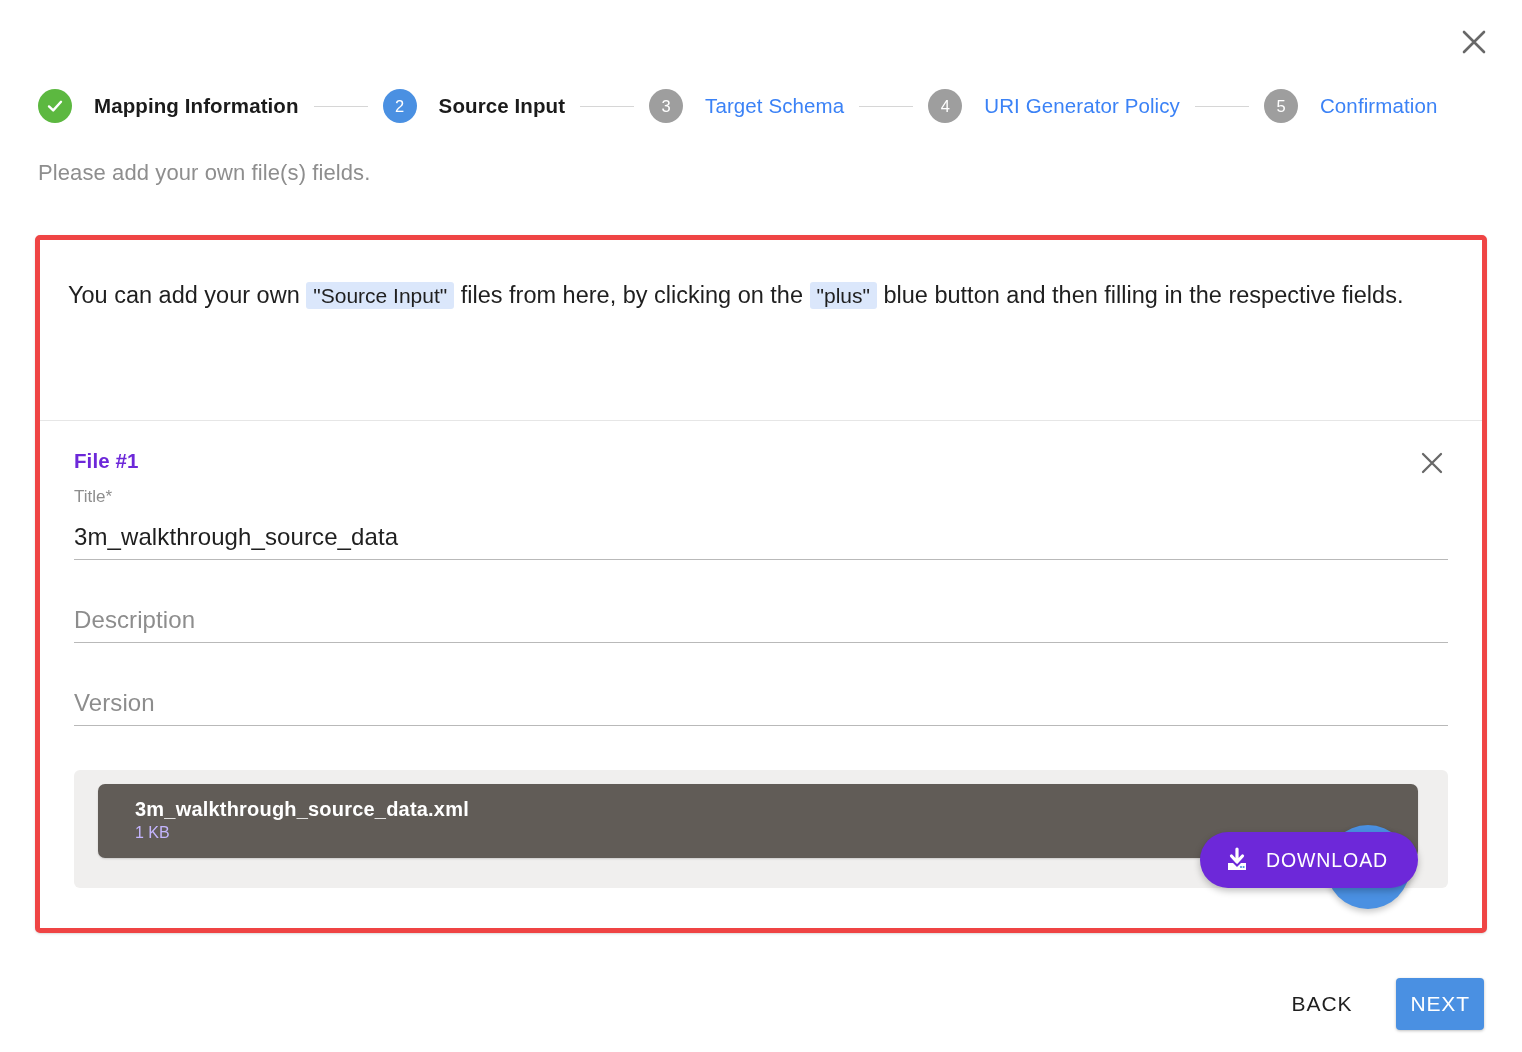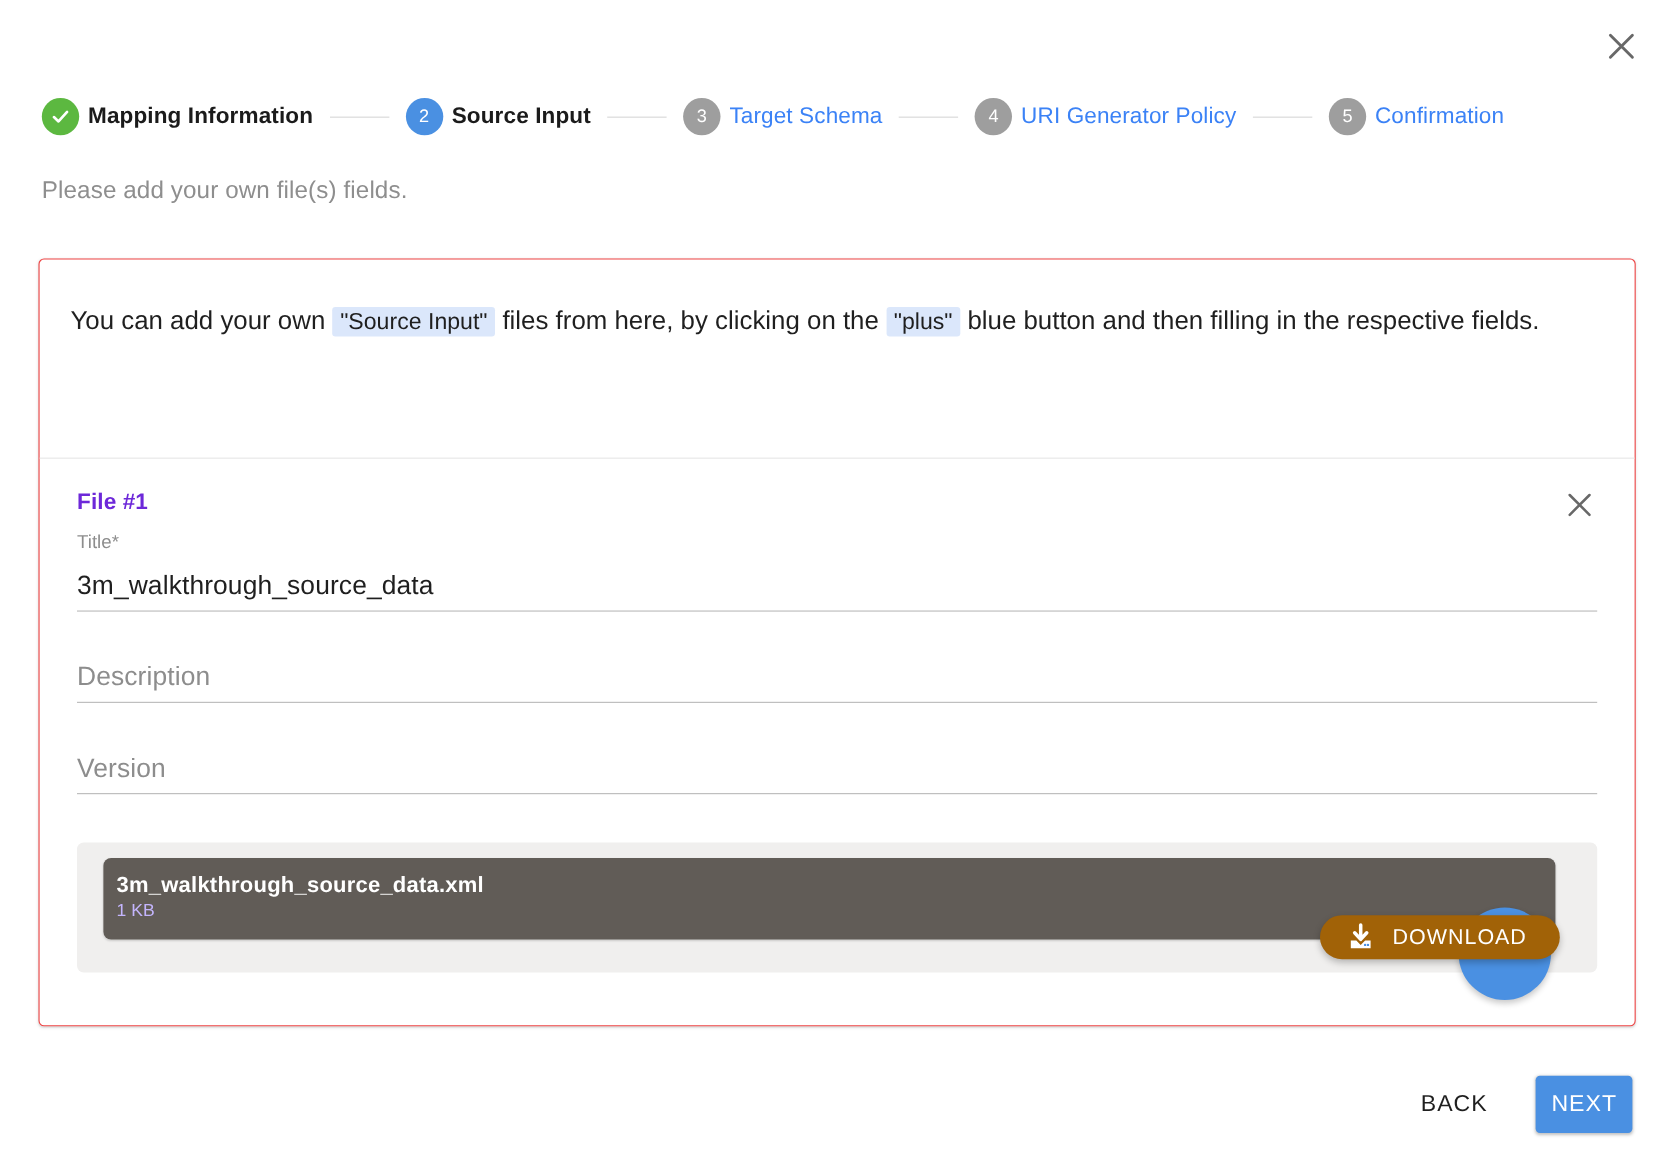--- a/index.html
+++ b/index.html
@@ -57,21 +57,21 @@
     color: #ffffff;
     font-size: 16.5px;
     font-weight: 400;
     flex: 0 0 auto;
   }
   .step-circle.done { background: #5cb840; }
   .step-circle.active { background: #4a90e2; }
   .step-circle.idle { background: #9e9e9e; }
   .step-circle svg { display: block; }
   .step-label {
-    margin-left: 8px;
+    margin-left: 22px;
     font-size: 20.5px;
     letter-spacing: 0.1px;
     white-space: nowrap;
   }
   .step-label.strong { color: #1b1b1b; font-weight: 700; }
   .step-label.muted { color: #3b82f6; font-weight: 400; text-align: center; }
   .step-connector {
     width: 54px;
     height: 1px;
     background: #d6d6d6;
@@ -90,21 +90,21 @@
   }
 
   
   .card {
     position: absolute;
     left: 35px;
     top: 235px;
     width: 1452px;
     height: 698px;
     background: #ffffff;
-    border: 1px solid #ef4444;
+    border: 5px solid #ef4444;
     border-radius: 5px;
     box-shadow: 0 1px 3px rgba(0,0,0,0.10), 0 1px 1px rgba(0,0,0,0.05);
   }
   .card-info {
     padding: 36px 28px 38px 28px;
     min-height: 180px;
   }
   .info-text {
     font-size: 23.5px;
     line-height: 1.62;
@@ -176,21 +176,21 @@
     border-radius: 6px;
     height: 118px;
     position: relative;
     padding: 14px 0 0 24px;
   }
   .file-chip {
     background: #615c57;
     border-radius: 7px 7px 7px 7px;
     height: 74px;
     width: 1320px;
-    padding: 13px 20px 0 12px;
+    padding: 13px 20px 0 37px;
     color: #ffffff;
     position: relative;
     box-shadow: 0 1px 2px rgba(0,0,0,0.15);
   }
   .file-chip-name {
     font-size: 20px;
     font-weight: 700;
     letter-spacing: 0.2px;
     line-height: 1.25;
   }
@@ -210,23 +210,23 @@
     border-radius: 50%;
     background: #4a90e2;
     box-shadow: 0 3px 6px rgba(0,0,0,0.22);
     cursor: pointer;
     z-index: 5;
   }
   .download-btn {
     position: absolute;
     left: 1200px;
     top: 832px;
-    height: 40px;
+    height: 56px;
     border-radius: 28px;
-    background: #a16207;
+    background: #6d28d9;
     color: #ffffff;
     display: flex;
     align-items: center;
     padding: 0 30px 0 22px;
     box-shadow: 0 3px 7px rgba(0,0,0,0.25);
     cursor: pointer;
     z-index: 6;
   }
   .download-btn .dl-icon { margin-right: 14px; display: flex; }
   .download-btn .dl-label {

